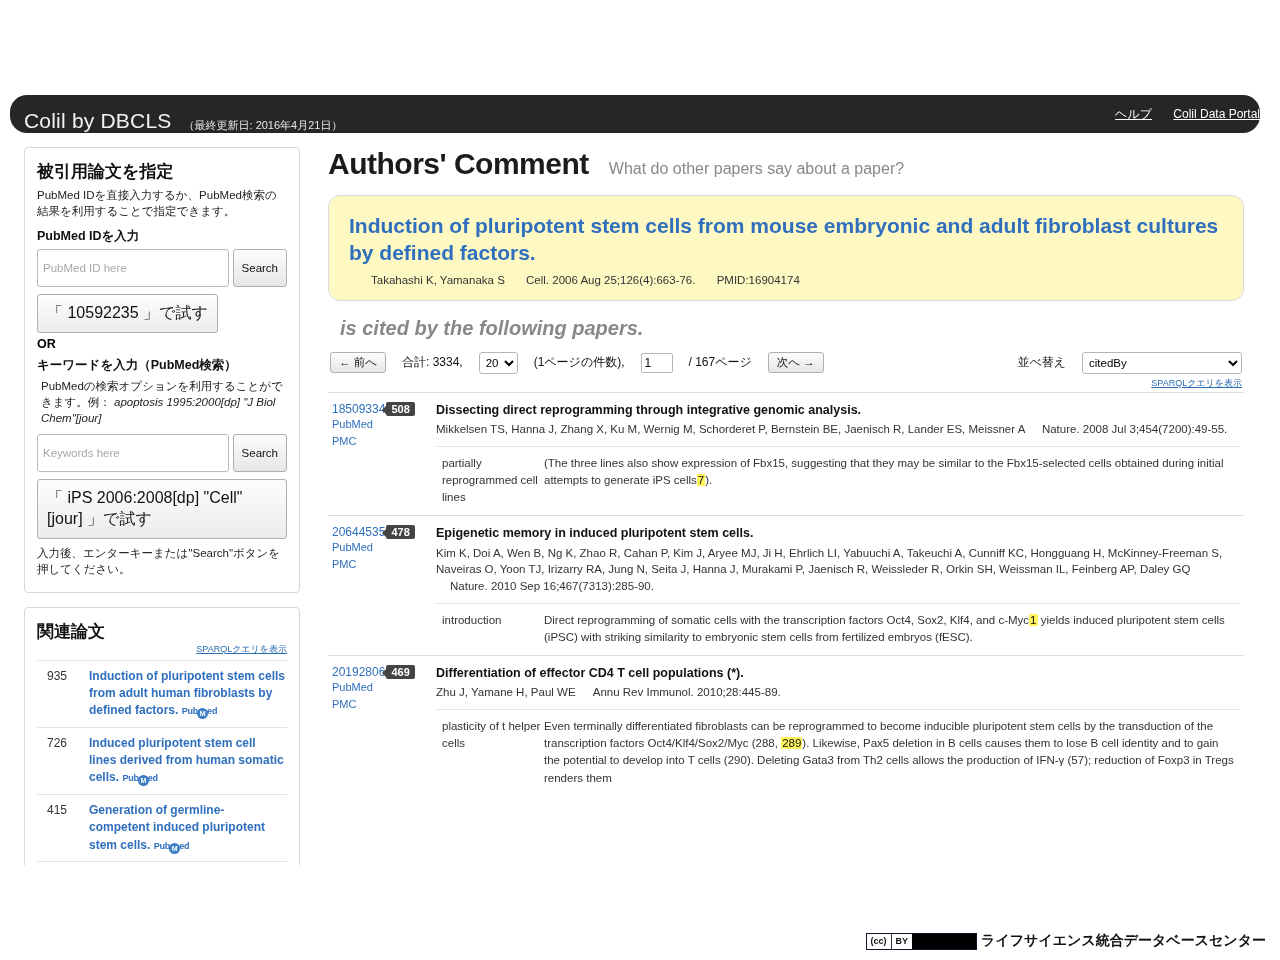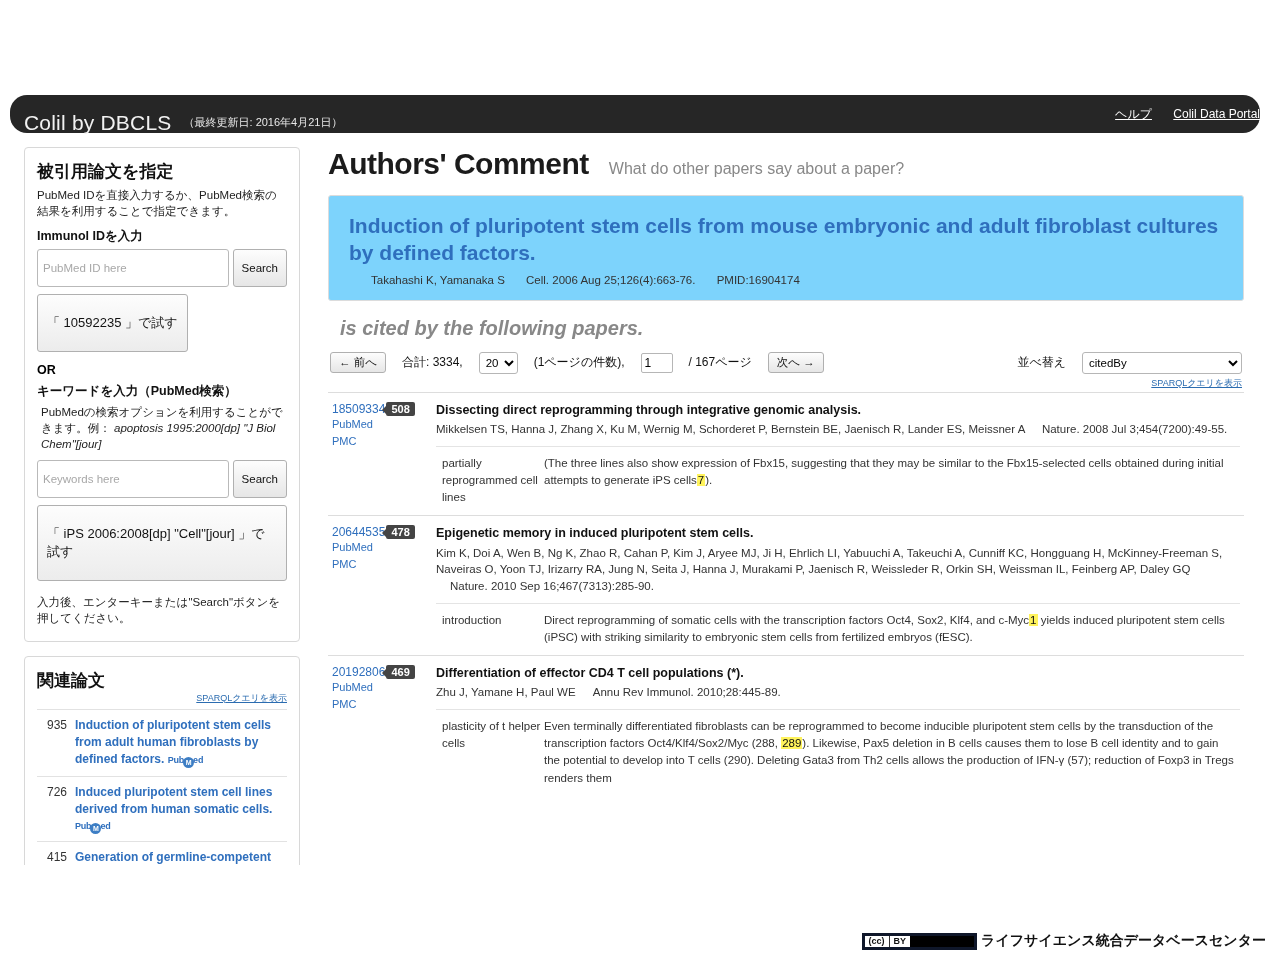--- a/index.html
+++ b/index.html
@@ -15,22 +15,22 @@
     width: 1250px; height: 770px;
     background: #ffffff;
     overflow: hidden;
   }
   
   .topbar {
     height: 38px;
     background: #262626;
     color: #ffffff;
     display: flex;
-    align-items: flex-start;
-    padding: 16px 14px;
+    align-items: flex-end;
+    padding: 0 14px;
     position: relative;
     border-radius: 17px;
   }
   .brand {
     font-size: 21px;
     color: #f2f2f2;
     letter-spacing: .2px;
     font-weight: 400;
   }
   .updated {
@@ -110,25 +110,25 @@
     padding: 2px 8px;
     color: #111;
     cursor: pointer;
     white-space: nowrap;
   }
   .trybtn {
     display: inline-block;
     border: 1px solid #b0b0b0;
     background: linear-gradient(#fdfdfd, #ececec);
     border-radius: 3px;
-    font-size: 13px;
-    padding: 19px 9px;
-    color: #111;
-    cursor: pointer;
-    margin-bottom: 7px;
+    font-size: 16px;
+    padding: 8px 9px;
+    color: #111;
+    cursor: pointer;
+    margin-bottom: 0;
   }
   .or {
     font-size: 12.5px;
     font-weight: 700;
     margin: 4px 0 6px 0;
   }
   .note {
     font-size: 11.5px;
     line-height: 1.4;
     color: #222;
@@ -146,21 +146,21 @@
     text-align: right;
     font-size: 9px;
     color: #2b6cb0;
     text-decoration: underline;
     cursor: pointer;
     margin-bottom: 4px;
   }
   .related h2 { margin-bottom: 0; }
   .rel-item {
     display: flex;
-    gap: 8px;
+    gap: 22px;
     border-top: 1px solid #e2e2e2;
     padding: 7px 2px 7px 2px;
     font-size: 12px;
   }
   .rel-count {
     color: #333;
     min-width: 28px;
     text-align: right;
     font-size: 12px;
     padding-top: 1px;
@@ -210,22 +210,22 @@
   }
   .main-title .sub {
     font-size: 16px;
     font-weight: 400;
     color: #888;
     letter-spacing: 0;
     text-align: center;
   }
   .paper-box {
     border: 1px solid #dcdcdc;
-    background: #7dd3fc;
-    border-radius: 3px;
+    background: #fef9c3;
+    border-radius: 12px;
     padding: 16px 20px 14px 20px;
   }
   .paper-title {
     color: #2f6fbd;
     font-size: 21px;
     font-weight: 700;
     line-height: 1.3;
     margin-bottom: 7px;
     cursor: pointer;
   }
@@ -358,21 +358,21 @@
     position: absolute;
     right: 14px;
     bottom: 10px;
     display: flex;
     align-items: center;
     gap: 0px;
   }
   .cc-badge {
     display: flex;
     align-items: stretch;
-    border: 3px solid #0f172a;
+    border: 1px solid #0f172a;
     background: #fff;
     height: 17px;
   }
   .cc-badge .cc, .cc-badge .by {
     font-size: 9px;
     font-weight: 700;
     display: flex;
     align-items: center;
     padding: 0 4px;
   }
@@ -405,21 +405,21 @@
   </div>
 
   <div class="body-wrap">
 
     <div class="sidebar">
 
       <div class="panel">
         <h2>被引用論文を指定</h2>
         <div class="desc">PubMed IDを直接入力するか、PubMed検索の結果を利用することで指定できます。</div>
 
-        <div class="label">Immunol IDを入力</div>
+        <div class="label">PubMed IDを入力</div>
         <div class="inputrow">
           <input type="text" placeholder="PubMed ID here" style="">
           <button class="btn">Search</button>
         </div>
         <div class="trybtn">「 10592235 」で試す</div>
 
         <div class="or">OR</div>
 
         <div class="label">キーワードを入力（PubMed検索）</div>
         <div class="note">

